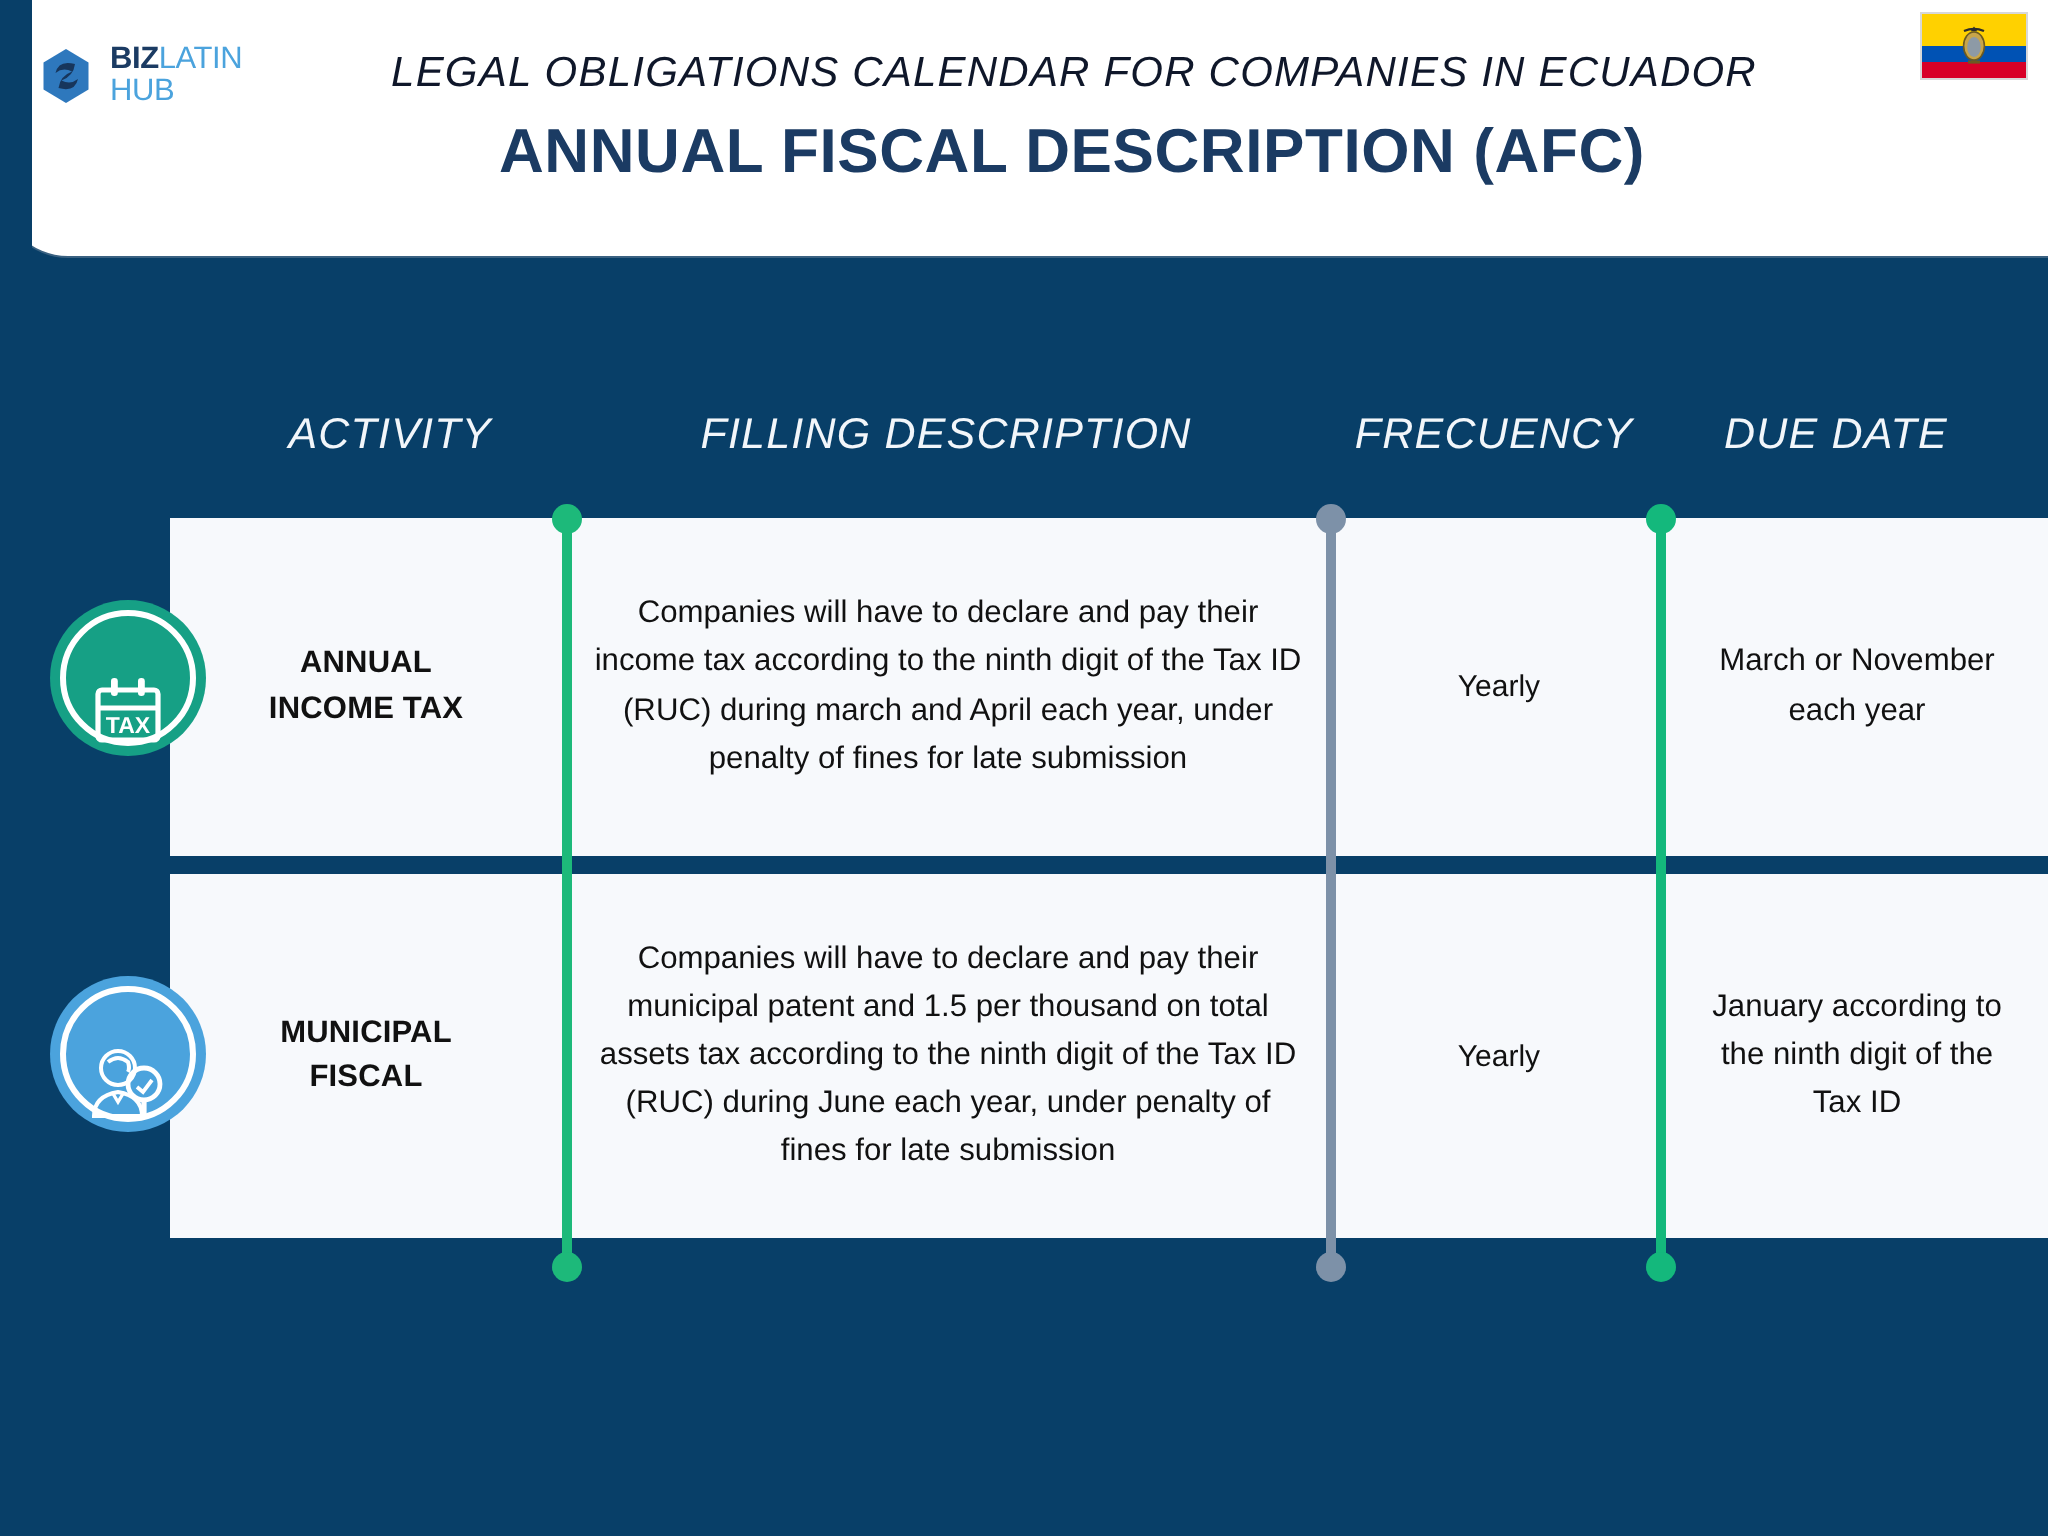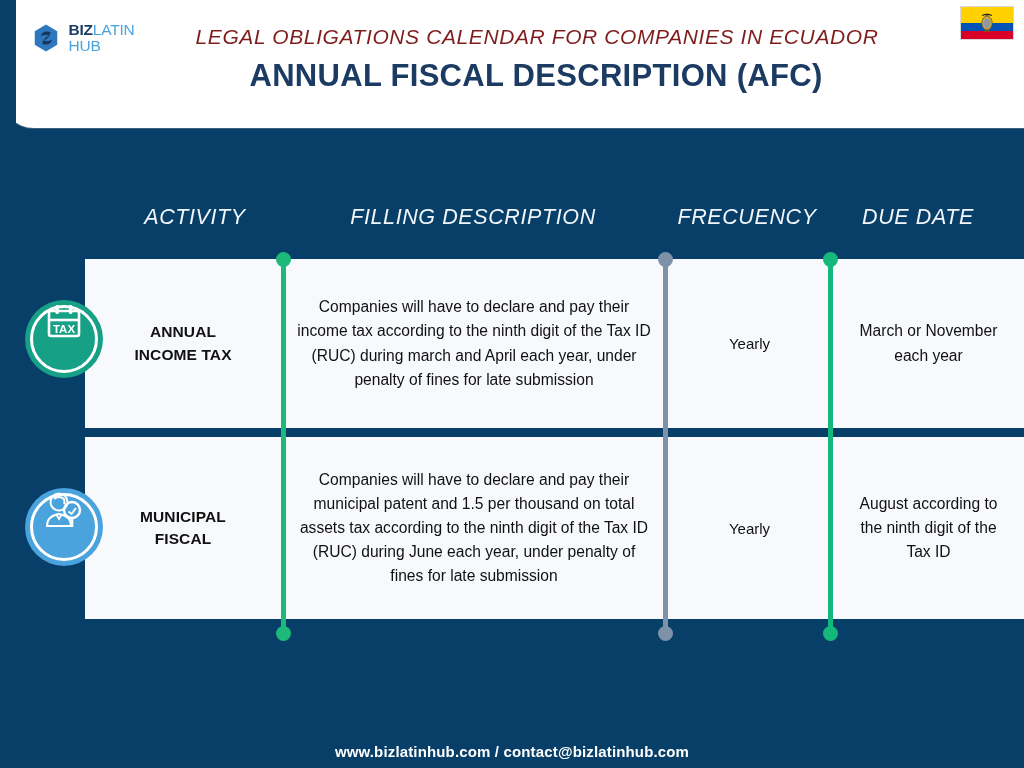--- a/index.html
+++ b/index.html
@@ -30,21 +30,21 @@
   .header-strip-left {
     position:absolute; left:0; top:0;
     width:16px; height:136px;
     background:#083f68;
     z-index:1;
   }
   .logo {
     position:absolute;
     left:18px; top:16px;
     width:130px; height:44px;
-    display:flex; align-items:center; gap:7px;justify-content:center;
+    display:flex; align-items:center; gap:7px;
   }
   .logo-mark { width:30px; height:30px; flex:0 0 30px; }
   .logo-text { line-height:1.02; }
   .logo-line1 { font-size:15.5px; font-weight:bold; letter-spacing:-.2px; white-space:nowrap; }
   .logo-line1 .biz { color:#1b3b63; }
   .logo-line1 .latin { color:#4ba3dd; font-weight:normal; }
   .logo-line2 { font-size:15.5px; color:#4ba3dd; letter-spacing:-.2px; }
 
   .flag {
     position:absolute;
@@ -59,21 +59,21 @@
   .flag .coa { position:absolute; left:50%; top:50%; transform:translate(-50%,-50%); }
 
   .head-subtitle {
     position:absolute;
     left:0; right:0; top:25px;
     text-align:center;
     font-size:21px;
     font-style:italic;
     font-weight:500;
     letter-spacing:.6px;
-    color:#7f1d1d;
+    color:#0f172a;
     padding-left:50px;
     white-space:nowrap;
   }
   .head-title {
     position:absolute;
     left:0; right:0; top:58px;
     text-align:center;
     font-size:31px;
     font-weight:bold;
     letter-spacing:.3px;
@@ -137,21 +137,21 @@
   
   .vline { position:absolute; width:5px; z-index:2; }
   .vdot  { position:absolute; width:15px; height:15px; border-radius:50%; z-index:2; }
 
   
   .icon-badge {
     position:absolute;
     width:78px; height:78px;
     border-radius:50%;
     z-index:4;
-    display:flex; align-items:flex-start; justify-content:center;
+    display:flex; align-items:flex-end; justify-content:center;
   }
   .icon-badge .ring {
     position:absolute; inset:5px;
     border-radius:50%;
     border:3px solid #ffffff;
   }
 
   
   .footer {
     position:absolute;
@@ -208,21 +208,21 @@
           <div>FISCAL</div>
         </div>
     </div>
     <div class="cell cell-desc">
       <div class="cell-inner">Companies will have to declare and pay their municipal patent and 1.5 per thousand on total assets tax according to the ninth digit of the Tax ID (RUC) during June each year, under penalty of fines for late submission</div>
     </div>
     <div class="cell cell-freq">
       <div class="cell-inner">Yearly</div>
     </div>
     <div class="cell cell-due">
-      <div class="cell-inner">August according to the ninth digit of the Tax ID</div>
+      <div class="cell-inner">January according to the ninth digit of the Tax ID</div>
     </div>
   </div>
 
   <div id="connectors-top">
       <div class="vline" style="left: 281px; top: 259px; height: 360px; background: rgb(29, 185, 122);"></div>
       <div class="vline" style="left: 663px; top: 259px; height: 360px; background: rgb(125, 145, 168);"></div>
       <div class="vline" style="left: 828px; top: 259px; height: 360px; background: rgb(20, 184, 124);"></div>
     </div>
 
   <div id="col-heads">
@@ -283,15 +283,14 @@
         <path d="M3 3.5 q5 -2.2 10 0" fill="none" stroke="#2b2b2b" stroke-width="1.1"></path>
         <rect x="5" y="18.2" width="6" height="1.6" fill="#6b5a22"></rect>
       </svg>
     </div>
 
     <div class="head-subtitle">LEGAL OBLIGATIONS CALENDAR FOR COMPANIES IN ECUADOR</div>
     <div class="head-title">ANNUAL FISCAL DESCRIPTION (AFC)</div>
   </div>
 
 
-  <div class="footer">www.bizlatinhub.com / contact@bizlatinhub.com</div>
 
 </div>
 
 </body></html>

